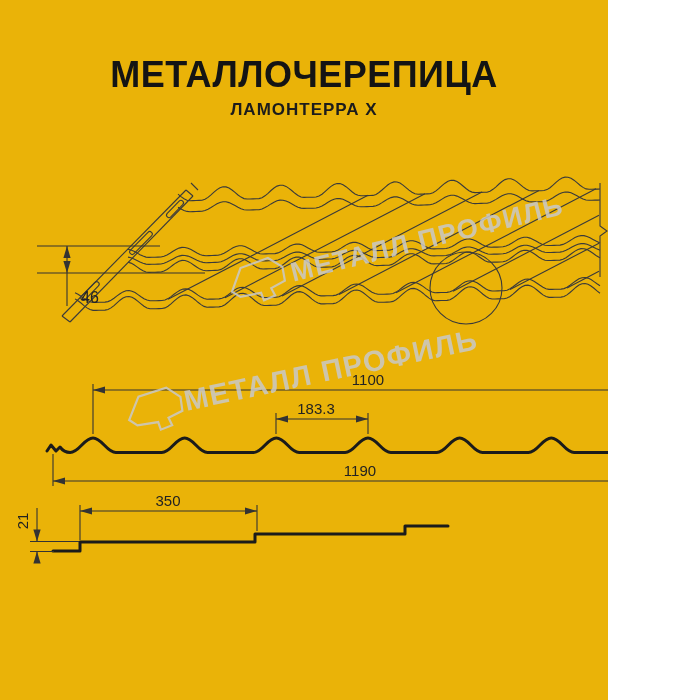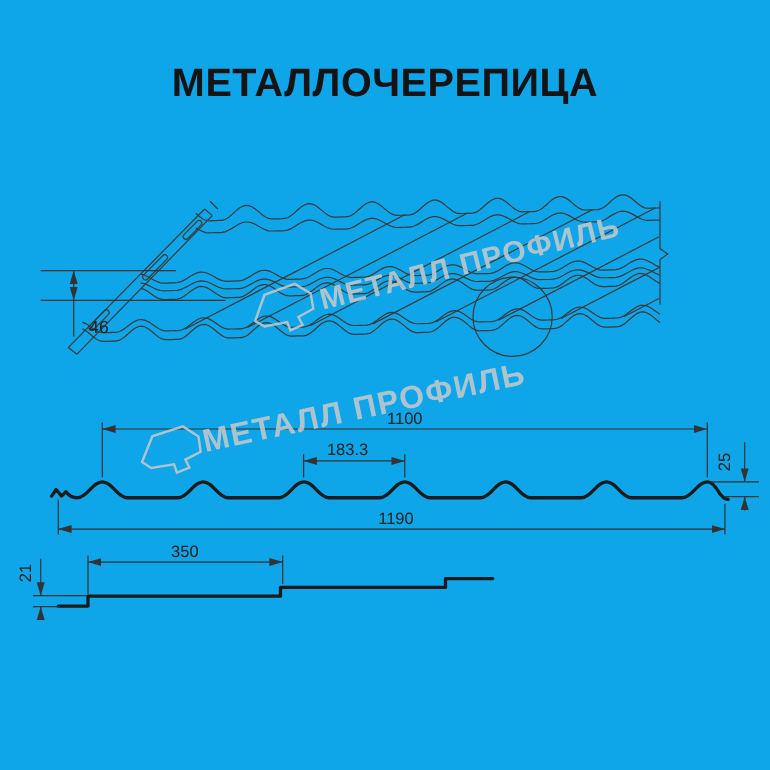--- a/index.html
+++ b/index.html
@@ -1,35 +1,36 @@
 <!DOCTYPE html>
 <html><head>
 <meta charset="utf-8">
 <style>
   html,body{margin:0;padding:0;background:#fff;}
-  .page{position:relative;width:700px;height:700px;background:#0ea5e9;overflow:hidden;
+  .page{position:relative;width:608px;height:700px;background:#eab308;overflow:hidden;
         font-family:"Liberation Sans",sans-serif;}
   .title{position:absolute;top:54px;left:0;width:100%;text-align:center;
          font-size:36px;font-weight:800;letter-spacing:.5px;color:#141414;}
   .subtitle{position:absolute;top:100px;left:0;width:100%;text-align:center;
             font-size:17px;font-weight:600;letter-spacing:1px;color:#1c1c1c;}
   svg.draw{position:absolute;left:0;top:0;}
   .thin{stroke:#3a3a3a;stroke-width:1.1;fill:none;}
   .dimline{stroke:#333;stroke-width:1.1;fill:none;}
   .thick{stroke:#1b1b1b;stroke-width:3;fill:none;stroke-linejoin:round;stroke-linecap:round;}
   .dim{font-size:15px;fill:#222;}
   .dim46{font-size:16px;}
   .wm-logo{stroke:#c9c9c9;stroke-width:2.2;fill:none;}
   .wm-text{fill:#c9c9c9;font-weight:700;}
 </style>
 </head>
 <body>
 
 <div class="page">
   <div class="title">МЕТАЛЛОЧЕРЕПИЦА</div>
+  <div class="subtitle">ЛАМОНТЕРРА Х</div>
 
   <svg class="draw" width="700" height="700" viewBox="0 0 700 700">
     <defs>
       <marker id="arr" viewBox="0 0 10 6" refX="10" refY="3" markerWidth="11" markerHeight="7" orient="auto-start-reverse">
         <path d="M0 0 L10 3 L0 6 Z" fill="#333"></path>
       </marker>
     </defs>
 
     <g>
 

